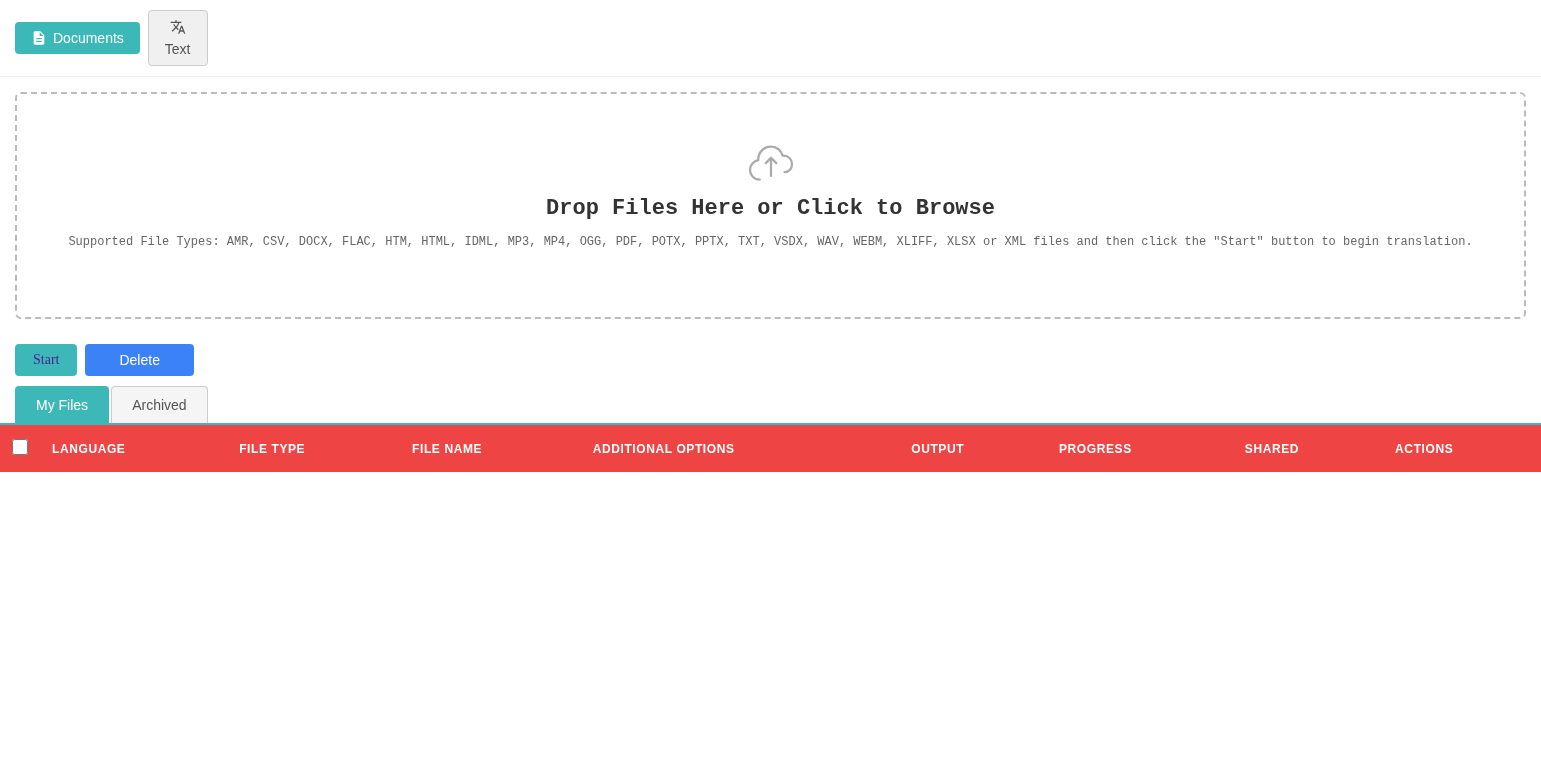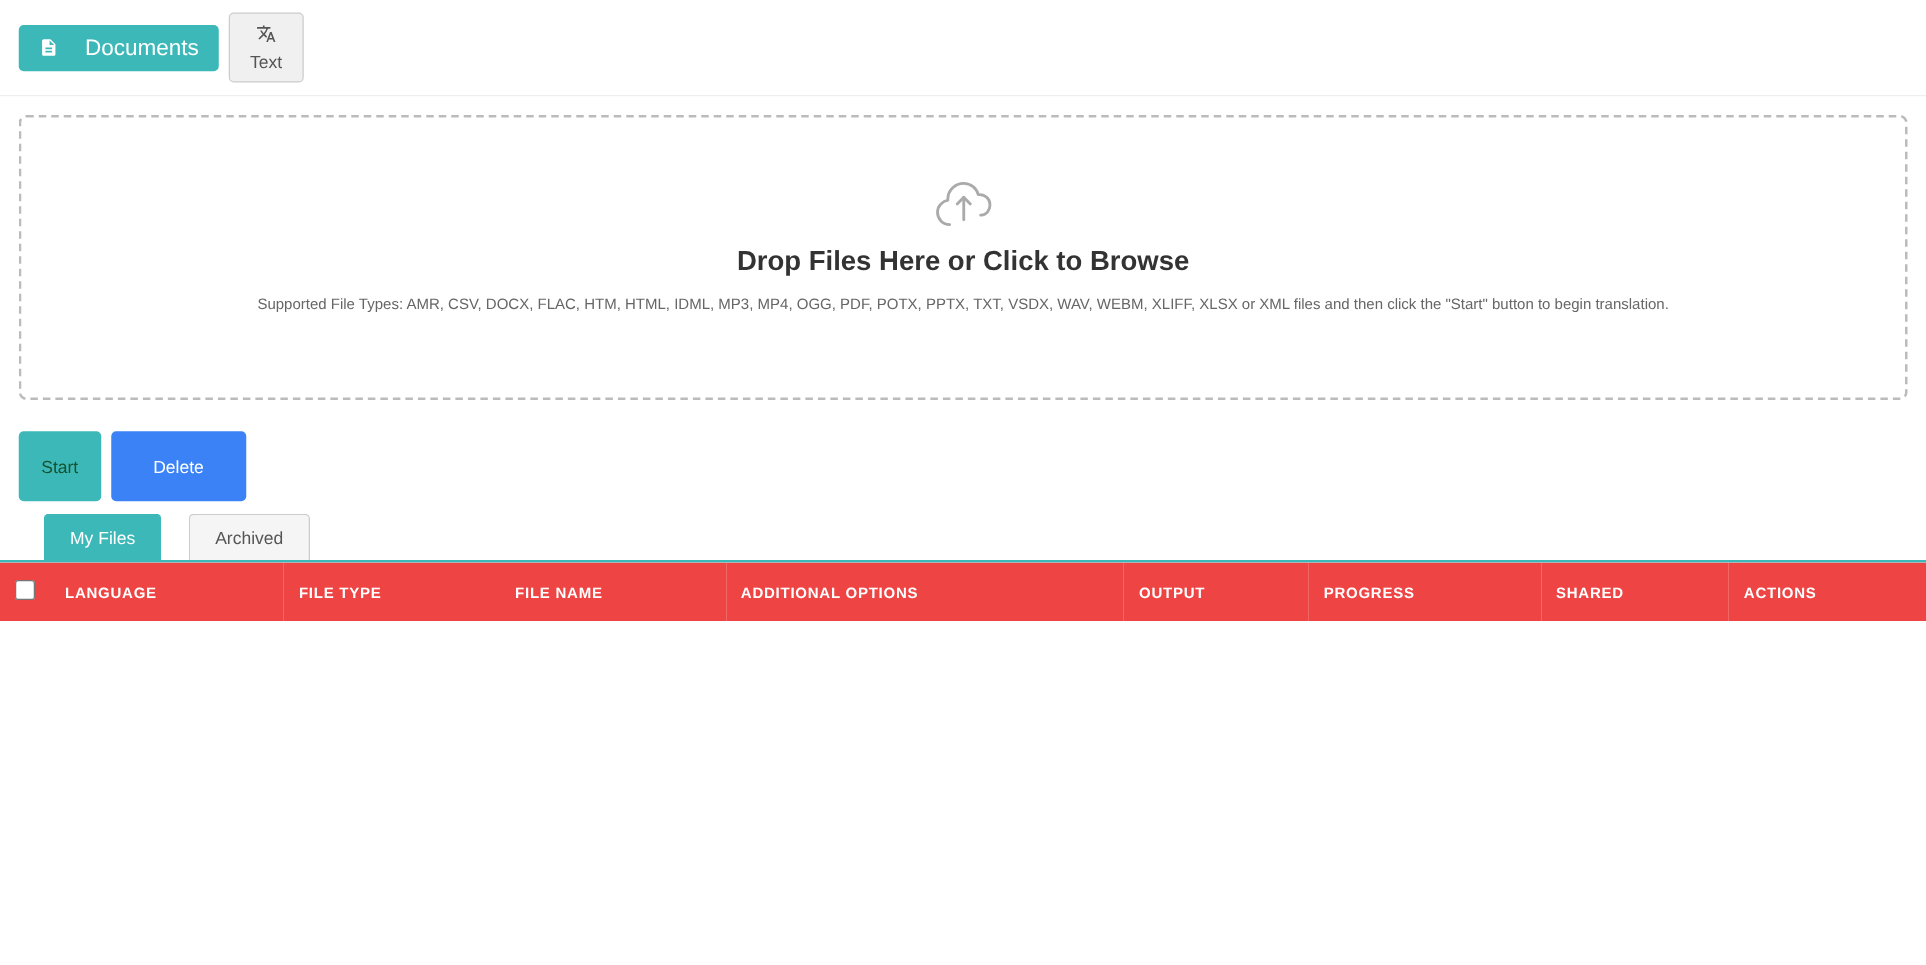--- a/index.html
+++ b/index.html
@@ -24,24 +24,24 @@
       border-bottom: 1px solid #eee;
     }
 
     .btn-documents {
       background-color: #3db8b8;
       color: #fff;
       border: none;
       padding: 8px 16px;
       border-radius: 4px;
       cursor: pointer;
-      font-size: 18px;
-      display: flex;
-      align-items: center;
-      gap: 21px;
+      font-size: 14px;
+      display: flex;
+      align-items: center;
+      gap: 6px;
     }
 
     .btn-text {
       background-color: #f0f0f0;
       color: #555;
       border: 1px solid #ccc;
       padding: 8px 16px;
       border-radius: 4px;
       cursor: pointer;
       font-size: 14px;
@@ -56,20 +56,21 @@
       padding: 15px;
     }
 
     .drop-zone {
       border: 2px dashed #bbb;
       border-radius: 6px;
       padding: 40px 20px;
       text-align: center;
       cursor: pointer;
       background: #fff;
+      font-family: Liberation Mono, monospace;
     }
 
     .drop-zone-title {
       font-size: 22px;
       font-weight: bold;
       color: #333;
       margin-bottom: 12px;
     }
 
     .drop-zone-supported {
@@ -87,26 +88,27 @@
 
     
     .action-buttons {
       display: flex;
       gap: 8px;
       padding: 10px 15px;
     }
 
     .btn-start {
       background-color: #3db8b8;
-      color: #14532d;
+      color: #4c1d95;
       border: none;
-      padding: 20px 18px;
-      border-radius: 4px;
-      cursor: pointer;
-      font-size: 14px;
+      padding: 8px 18px;
+      border-radius: 4px;
+      cursor: pointer;
+      font-size: 14px;
+      font-family: Liberation Serif, serif;
     }
 
     .btn-delete {
       background-color: #3b82f6;
       color: #fff;
       border: none;
       padding: 8px 34px;
       border-radius: 4px;
       cursor: pointer;
       font-size: 14px;
@@ -123,21 +125,20 @@
     .tab {
       padding: 10px 20px;
       cursor: pointer;
       border: 1px solid #ccc;
       border-bottom: none;
       background: #f5f5f5;
       color: #555;
       font-size: 14px;
       border-radius: 4px 4px 0 0;
       margin-right: 2px;
-      margin-left: 20px;
     }
 
     .tab.active {
       background: #3db8b8;
       color: #fff;
       border-color: #3db8b8;
     }
 
     
     .table-container {

